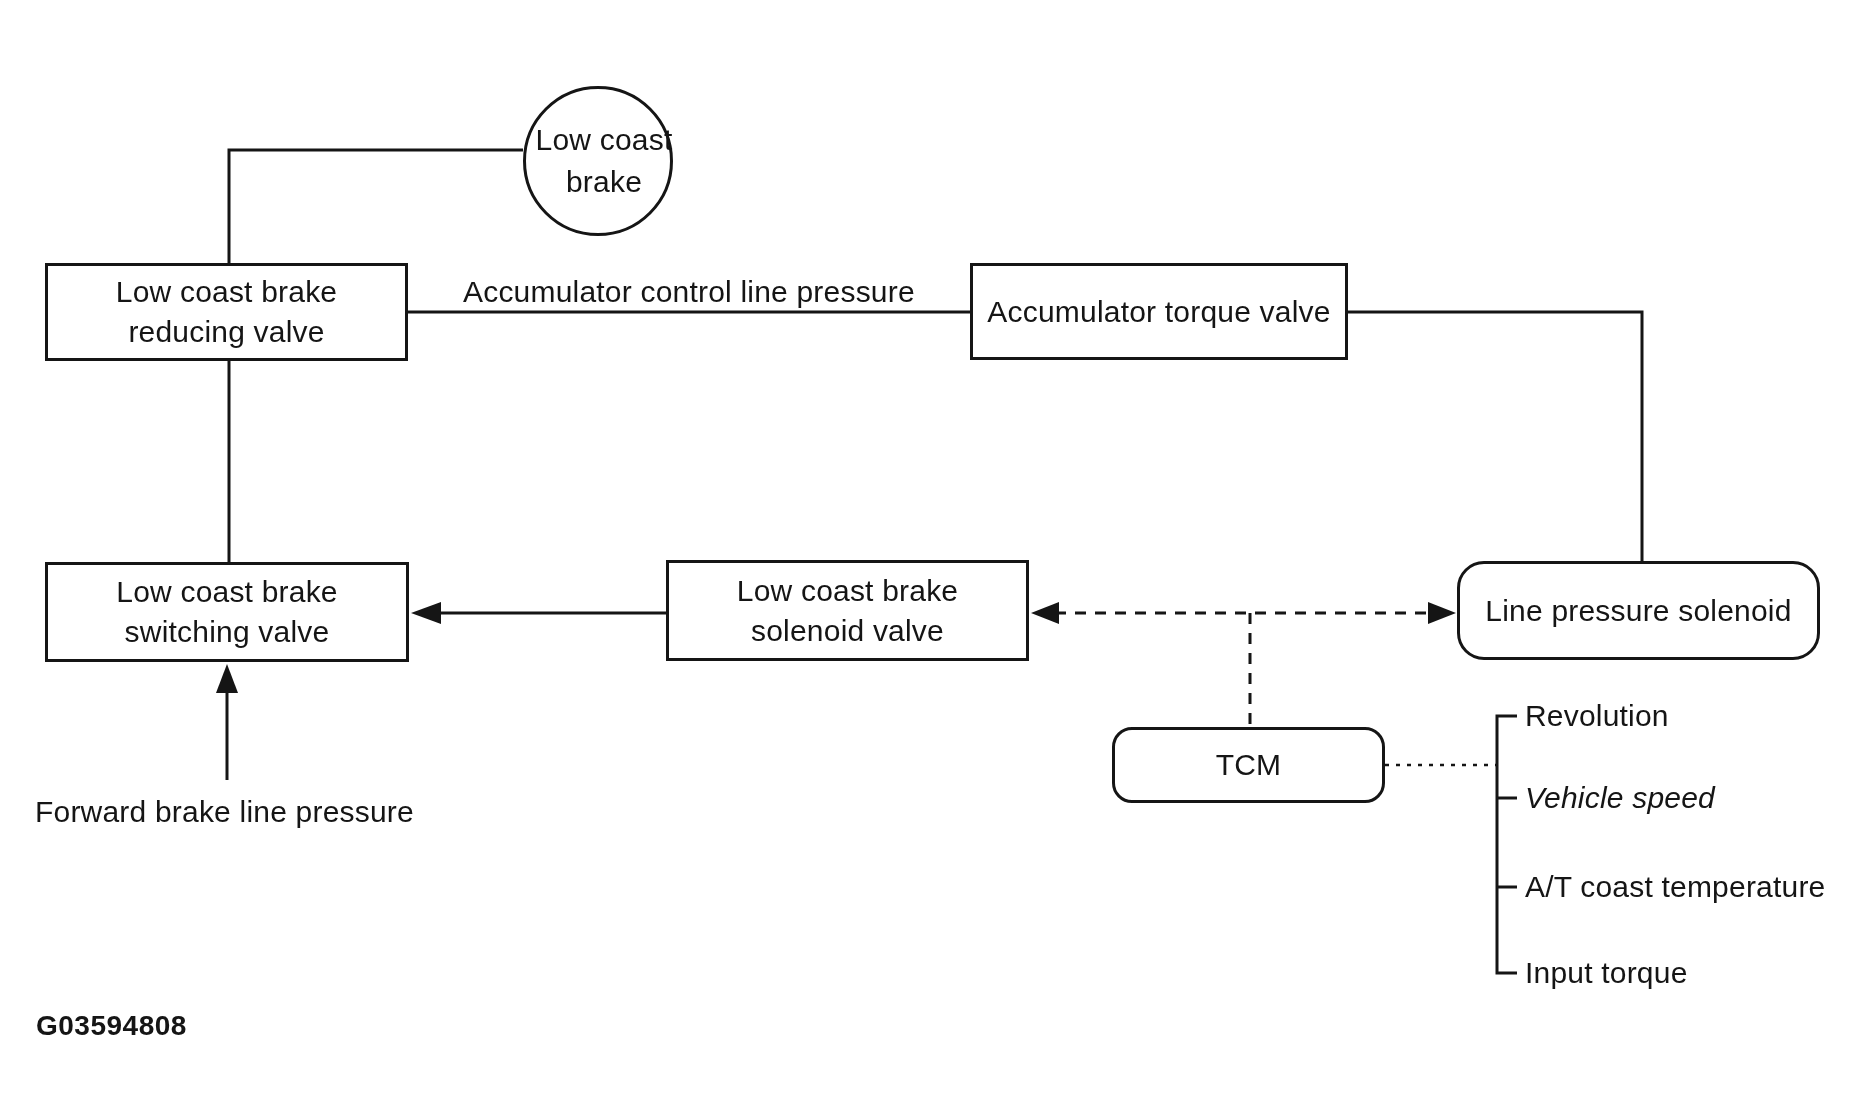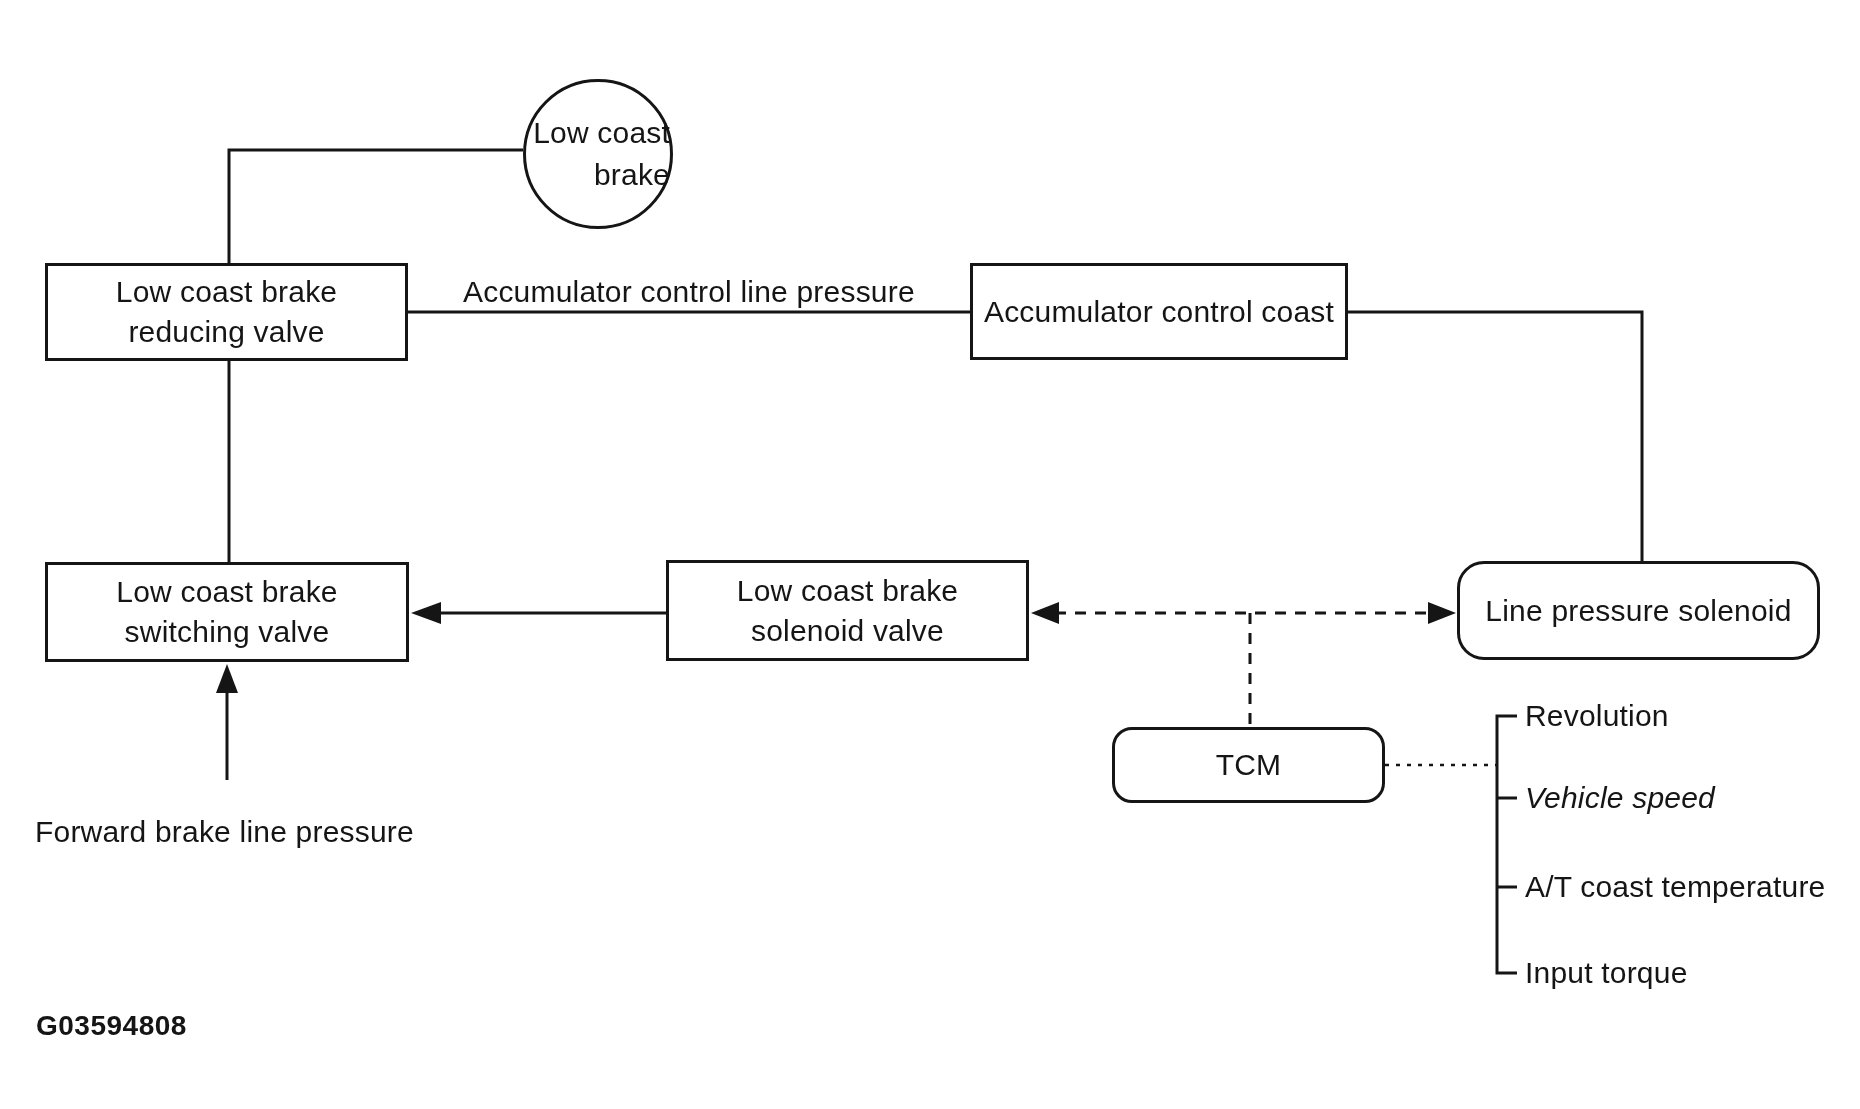--- a/index.html
+++ b/index.html
@@ -37,37 +37,37 @@
     letter-spacing: 0.2px;
   }
   .node .ln { white-space: nowrap; }
   .box-reducing     { left: 45px;   top: 263px; width: 363px; height: 98px; }
   .box-accumulator  { left: 970px;  top: 263px; width: 378px; height: 97px; }
   .box-switching    { left: 45px;   top: 562px; width: 364px; height: 100px; }
   .box-solenoid     { left: 666px;  top: 560px; width: 363px; height: 101px; }
   .box-linepressure { left: 1457px; top: 561px; width: 363px; height: 99px; border-radius: 27px; }
   .box-tcm          { left: 1112px; top: 727px; width: 273px; height: 76px; border-radius: 20px; }
   .circle-node {
-    left: 523px; top: 79px; width: 150px; height: 150px;
+    left: 523px; top: 86px; width: 150px; height: 150px;
     border-radius: 50%;
-    align-items: flex-end;
+    align-items: center;
     text-align: left;
     padding-left: 12px;
     line-height: 42px;
   }
   .float-label {
     position: absolute;
     font-size: 30px;
     line-height: 40px;
     letter-spacing: 0.2px;
     white-space: nowrap;
     text-align: right;
   }
   .lbl-accline { left: 463px; top: 272px; }
-  .lbl-forward { left: 35px;  top: 812px; }
+  .lbl-forward { left: 35px;  top: 792px; }
   .tcm-input   { left: 1525px; height: 40px; }
   .tcm-input-0 { top: 696px; }
   .tcm-input-1 { top: 778px; font-style: italic; }
   .tcm-input-2 { top: 867px; }
   .tcm-input-3 { top: 953px; }
   .fig-id {
     left: 36px; top: 1006px;
     font-size: 28px;
     font-weight: 600;
     letter-spacing: 0.5px;
@@ -111,21 +111,21 @@
     <span class="ln">Low coast</span>
     <span class="ln">brake</span>
   </div>
 
   <div class="node box-reducing">
     <span class="ln">Low coast brake</span>
     <span class="ln">reducing valve</span>
   </div>
 
   <div class="node box-accumulator">
-    <span class="ln">Accumulator control coast</span>
+    <span class="ln">Accumulator torque valve</span>
   </div>
 
   <div class="node box-switching">
     <span class="ln">Low coast brake</span>
     <span class="ln">switching valve</span>
   </div>
 
   <div class="node box-solenoid">
     <span class="ln">Low coast brake</span>
     <span class="ln">solenoid valve</span>

